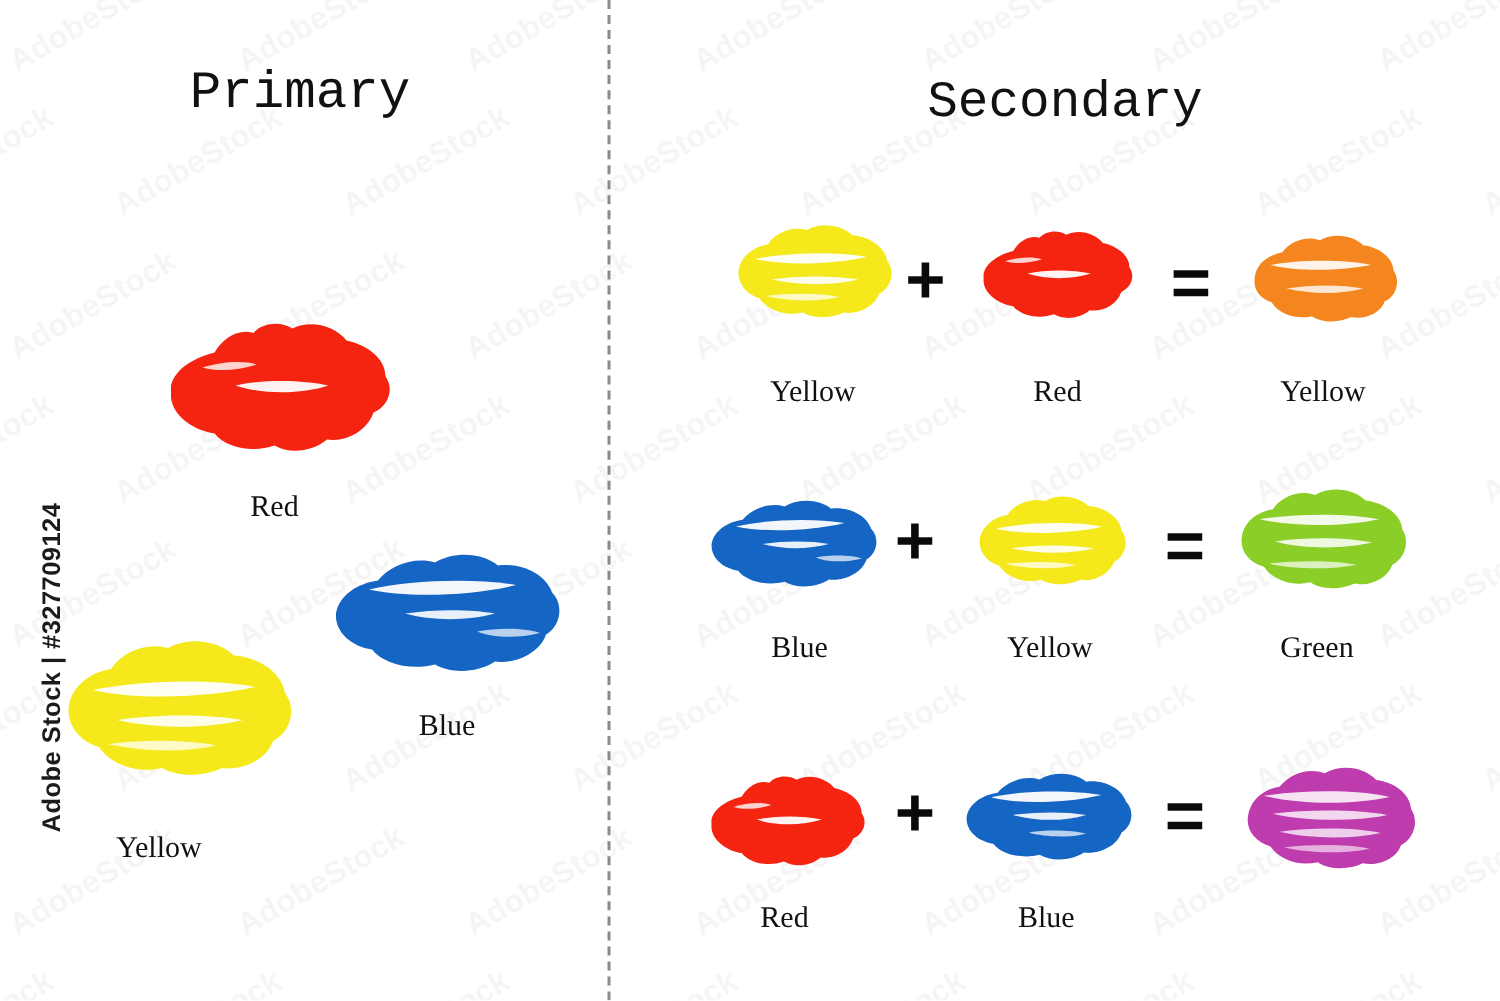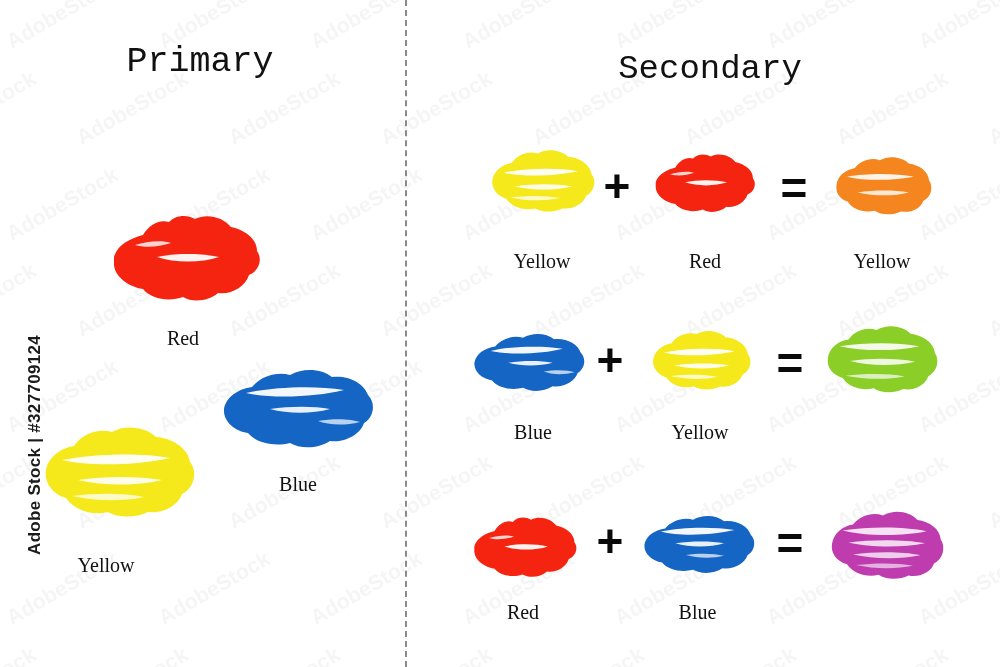--- a/index.html
+++ b/index.html
@@ -309,20 +309,21 @@
   <div class="swatch-wrap" style="left:822px; top:314px;">
     <svg class="swatch" width="118" height="88" viewBox="0 0 160 100">
       <path fill="#8BCE28" d="M8,50 C10,36 22,27 36,25 C44,13 60,7 74,12 C90,3 110,7 120,17
            C136,19 152,29 153,43 C160,53 156,69 144,75 C140,87 124,95 110,92
            C98,98 80,98 70,91 C54,95 36,89 28,77 C14,73 6,62 8,50 Z"></path>
       <path fill="#ffffff" opacity="0.9" d="M24,34 C56,29 100,28 132,34 C100,41 56,41 24,34 Z"></path>
       <path fill="#ffffff" opacity="0.85" d="M38,54 C66,50 102,50 126,55 C100,61 64,61 38,54 Z"></path>
       <path fill="#ffffff" opacity="0.7" d="M32,74 C58,71 90,71 112,75 C88,80 56,79 32,74 Z"></path>
     </svg>
   </div>
+  <div class="swatch-label" style="left:818px; top:422px; width:120px;">Green</div>
 
   <div class="swatch-wrap" style="left:468px; top:508px;">
     <svg class="swatch" width="112" height="74" viewBox="0 0 160 100">
       <path fill="#F42411" d="M9,52 C12,40 26,33 38,30 C44,20 54,14 64,17 C70,10 82,9 90,14
            C102,8 118,12 126,22 C140,25 152,34 152,46 C158,54 154,66 144,70
            C140,82 126,90 113,88 C104,96 88,98 78,92 C64,97 46,94 38,84
            C24,82 10,72 9,60 Z"></path>
       <path fill="#ffffff" opacity="0.95" d="M52,52 C70,48 96,48 114,52 C96,58 70,58 52,52 Z"></path>
       <path fill="#ffffff" opacity="0.8" d="M30,40 C42,36 58,35 66,38 C54,42 40,43 30,40 Z"></path>
     </svg>

